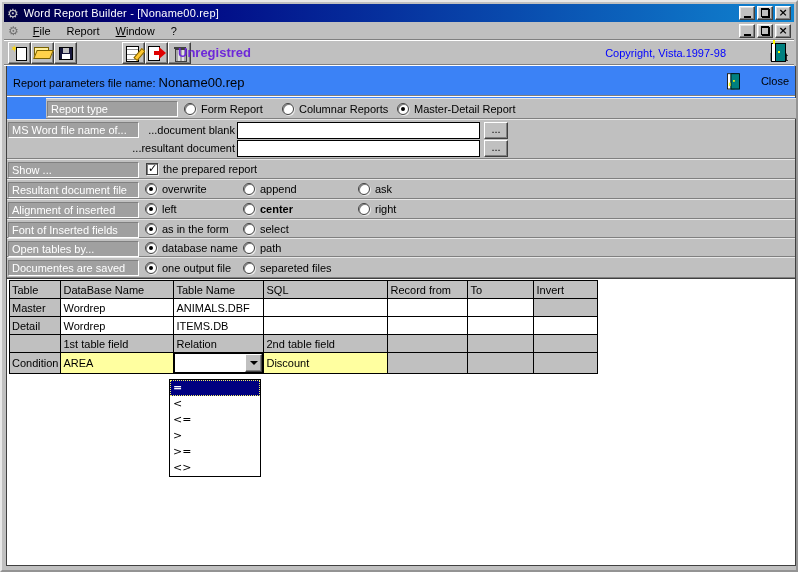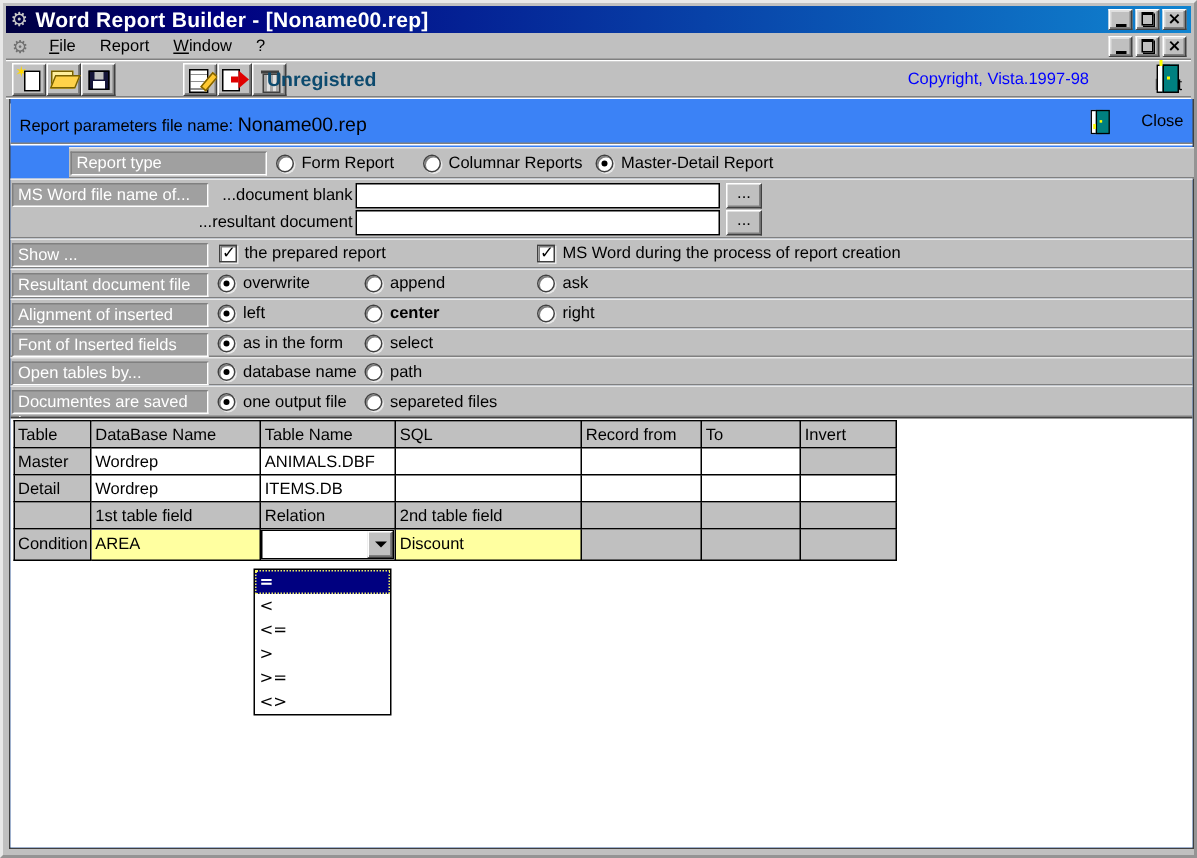--- a/index.html
+++ b/index.html
@@ -7,21 +7,21 @@
   body { font-family:"Liberation Sans", sans-serif; font-size:11px; color:#000; background:#c0c0c0; }
 
   .window { position:relative; width:798px; height:572px; background:#c0c0c0;
             border:2px outset #e8e8e8; overflow:hidden; }
 
   
   .titlebar { position:absolute; left:2px; top:2px; right:2px; height:18px;
               background:linear-gradient(90deg,#000040 0%,#000080 18%,#1084d0 100%);
               display:flex; align-items:center; padding:0 3px; }
   .app-gear { font-family:"DejaVu Sans",sans-serif; color:#c8c8c8; font-size:13px; line-height:13px; margin-right:5px; }
-  .title-text { color:#fff; font-weight:bold; font-size:14px; letter-spacing:.2px; }
+  .title-text { color:#fff; font-weight:normal; font-size:11px; letter-spacing:.2px; }
   .win-btns { position:absolute; right:3px; top:2px; display:flex; }
   .wbtn { width:16px; height:14px; background:#c0c0c0; border:1px solid; border-color:#fff #404040 #404040 #fff;
           box-shadow:inset -1px -1px 0 #808080, inset 1px 1px 0 #dfdfdf;
           display:flex; align-items:center; justify-content:center; margin-left:2px; position:relative; }
   .wbtn .x { font-weight:bold; font-size:11px; line-height:10px; font-family:"DejaVu Sans",sans-serif; }
   .ico-min { width:7px; height:2px; background:#000; margin-top:7px; }
   .ico-restore { position:relative; width:9px; height:8px; }
   .ico-restore::before { content:""; position:absolute; right:0; top:0; width:6px; height:6px;
                           border:1px solid #000; border-top-width:2px; background:#c0c0c0; }
   .ico-restore::after { content:""; position:absolute; left:0; bottom:0; width:6px; height:6px;
@@ -33,21 +33,21 @@
   .menu-gear { font-family:"DejaVu Sans",sans-serif; color:#707070; font-size:12px; margin:0 8px 0 4px; }
   .mi { display:inline-block; padding:2px 6px; margin-right:4px; }
   .u-first::first-letter { text-decoration:underline; }
 
   
   .toolbar { position:absolute; left:2px; top:39px; right:2px; height:24px; background:#c0c0c0;
              border-bottom:1px solid #808080; box-shadow:0 1px 0 #fff; }
   .tbtn { position:absolute; top:1px; width:23px; height:22px; background:#c0c0c0;
           border:1px solid; border-color:#fff #404040 #404040 #fff; box-shadow:inset -1px -1px 0 #808080;
           display:flex; align-items:center; justify-content:center; }
-  .unreg { position:absolute; left:174px; top:4px; font-size:13px; font-weight:bold; color:#0c4a6e; }
+  .unreg { position:absolute; left:174px; top:4px; font-size:13px; font-weight:bold; color:#6d28d9; }
   .copyright { position:absolute; right:68px; top:6px; color:#0000ff; font-size:11px; }
   .exit-box { position:absolute; right:6px; top:2px; display:flex; align-items:center; gap:5px; height:20px;flex-direction:column; }
 
   
   .door { position:relative; width:15px; height:17px; }
   .door::before { content:""; position:absolute; left:0; top:0; width:7px; height:17px;
                   background:#fff; border:1px solid #000; }
   .door::after { content:""; position:absolute; right:0; top:0; width:9px; height:17px;
                  background:#008080; border:1px solid #000; }
   .door i { position:absolute; right:6px; top:8px; width:2px; height:2px; background:#ffff00; z-index:2; }
@@ -252,24 +252,20 @@
       <input class="file-input" style="left: 230px; top: 20px; width: 243px;" value="">
       <div class="browse-btn" style="left:477px; top:20px;">...</div>
     </div>
 
     <div class="srow" style="top:93px; height:20px;">
       <div class="rowlabel">Show ...</div>
       <div class="opt" style="left:139px;">
         <span class="checkbox on"></span>
         <span>the prepared report</span>
         </div>
-      <div class="opt" style="left:351px;">
-        <span class="checkbox on"></span>
-        <span>MS Word during the process of report creation</span>
-        </div>
     </div>
 
     <div class="srow" style="top:113px; height:20px;">
       <div class="rowlabel">Resultant document file</div>
       <div class="opt" style="left:138px;">
         <span class="radio on"></span>
         <span>overwrite</span>
         </div>
       <div class="opt" style="left:236px;">
         <span class="radio"></span>

